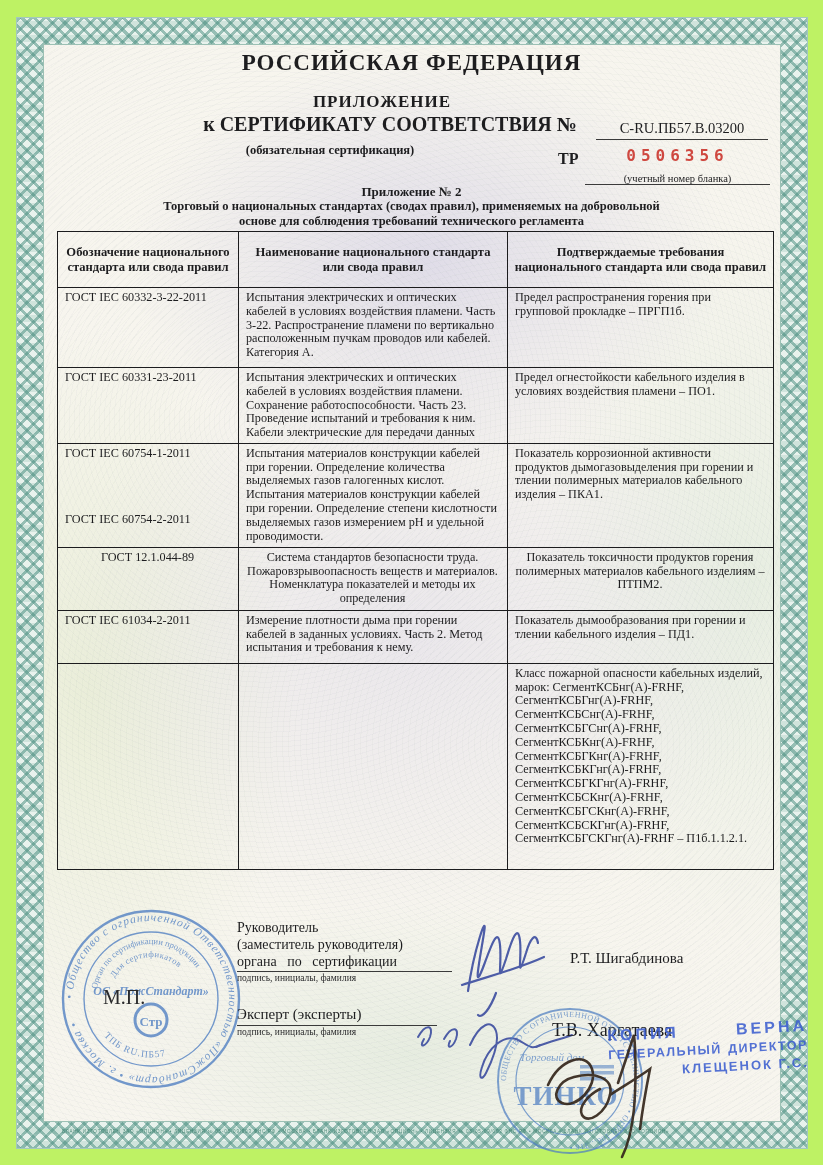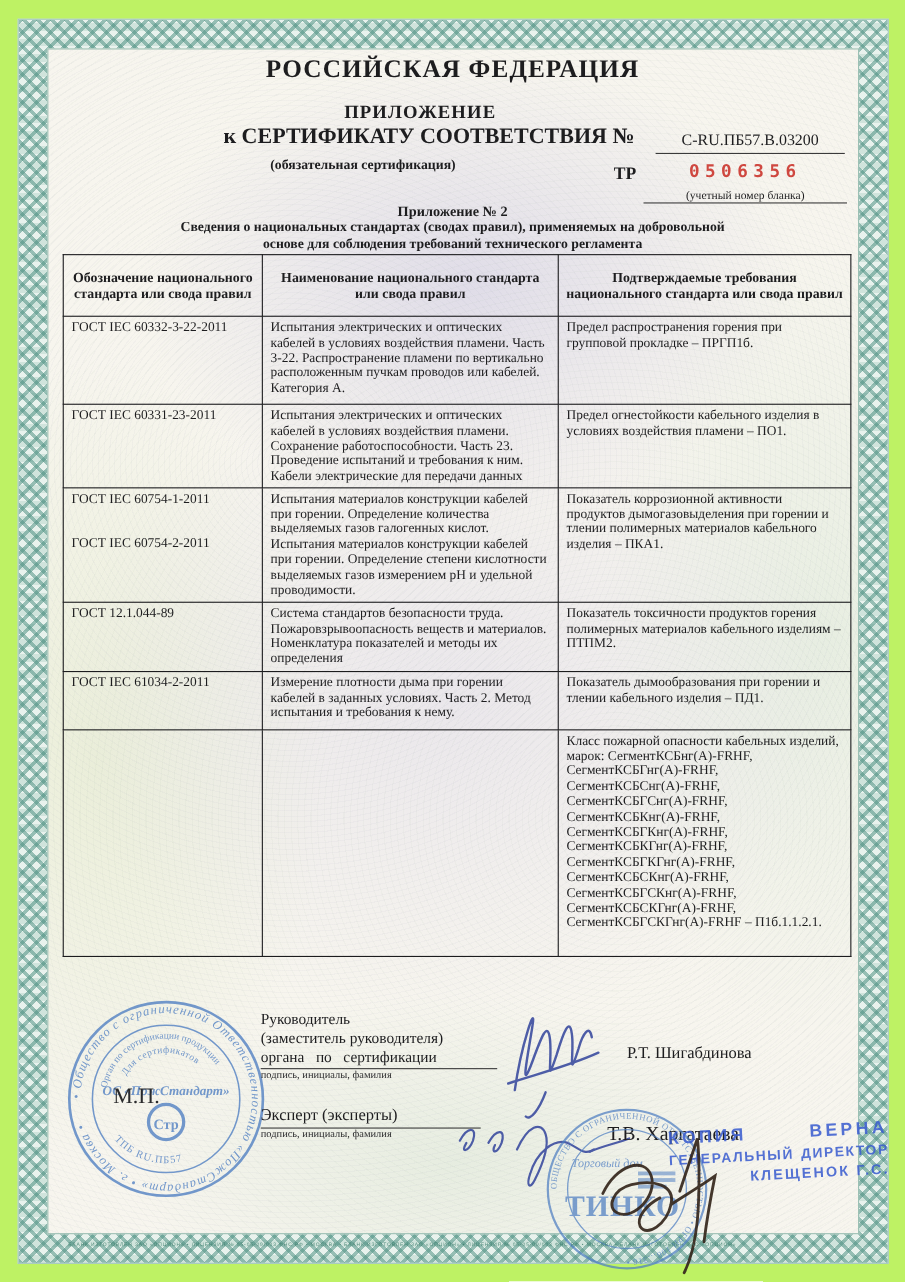--- a/index.html
+++ b/index.html
@@ -43,22 +43,22 @@
   .annex{left:0;top:184px;width:823px;font-size:13px;}
   .desc1{left:0;top:199px;width:823px;font-size:12.5px;}
   .desc2{left:0;top:214px;width:823px;font-size:12.5px;}
   
   table.std{position:absolute;left:57px;top:231px;width:716px;border-collapse:collapse;
      table-layout:fixed;font-size:12.2px;line-height:1.13;}
   table.std th,table.std td{border:1.5px solid #1c1c1e;vertical-align:top;
      padding:3px 8px 3px 7px;background:transparent;}
   table.std th{font-size:12.6px;line-height:1.18;vertical-align:middle;padding:4px 6px;}
   tr.hr{height:56px;} tr.r0{height:80px;} tr.r1{height:70px;} tr.r2{height:104px;}
-  tr.r3{height:63px;} tr.r4{height:53px;} tr.r5{height:206px;}
-  .std2{margin-top:26px;}
+  tr.r3{height:63px;text-align:center;} tr.r4{height:53px;} tr.r5{height:206px;}
+  .std2{margin-top:52px;}
   .marks{white-space:pre-line;}
   
   .role{left:237px;top:920px;width:215px;font-size:14px;line-height:1.2;}
   .rolej{word-spacing:7px;}
   .sigline{border-top:1.2px solid #3a3a3a;margin-top:1px;padding-top:1px;font-size:9.5px;color:#2c2c2e;}
   .expert{left:237px;top:1005px;width:200px;font-size:15px;line-height:1.25;}
   .mp{left:103px;top:986px;font-size:20px;color:#2a2a2c;}
   .name1{left:570px;top:950px;font-size:15px;}
   .name2{left:552px;top:1020px;font-size:18px;}
   .copy{left:608px;top:1022px;width:200px;color:#3d5fd0;opacity:.88;
@@ -80,21 +80,21 @@
 
   <div class="abs ctr b country">РОССИЙСКАЯ ФЕДЕРАЦИЯ</div>
   <div class="abs ctr b t1">ПРИЛОЖЕНИЕ</div>
   <div class="abs ctr b t2">к СЕРТИФИКАТУ СООТВЕТСТВИЯ  №</div>
   <div class="abs certnum">С-RU.ПБ57.В.03200</div>
   <div class="abs ctr b subtitle">(обязательная сертификация)</div>
   <div class="abs b trlabel">ТР</div>
   <div class="abs blank">0506356</div>
   <div class="abs ctr blankcap">(учетный номер бланка)</div>
   <div class="abs ctr b annex">Приложение № 2</div>
-  <div class="abs ctr b desc1">Сведения о национальных стандартах (сводах правил), применяемых на добровольной</div>
+  <div class="abs ctr b desc1">Торговый о национальных стандартах (сводах правил), применяемых на добровольной</div>
   <div class="abs ctr b desc2">основе для соблюдения требований технического регламента</div>
 
   <table class="std">
     <colgroup>
         <col style="width:181px">
         <col style="width:269px">
         <col style="width:266px">
       </colgroup>
     <tbody>
         <tr class="hr">

